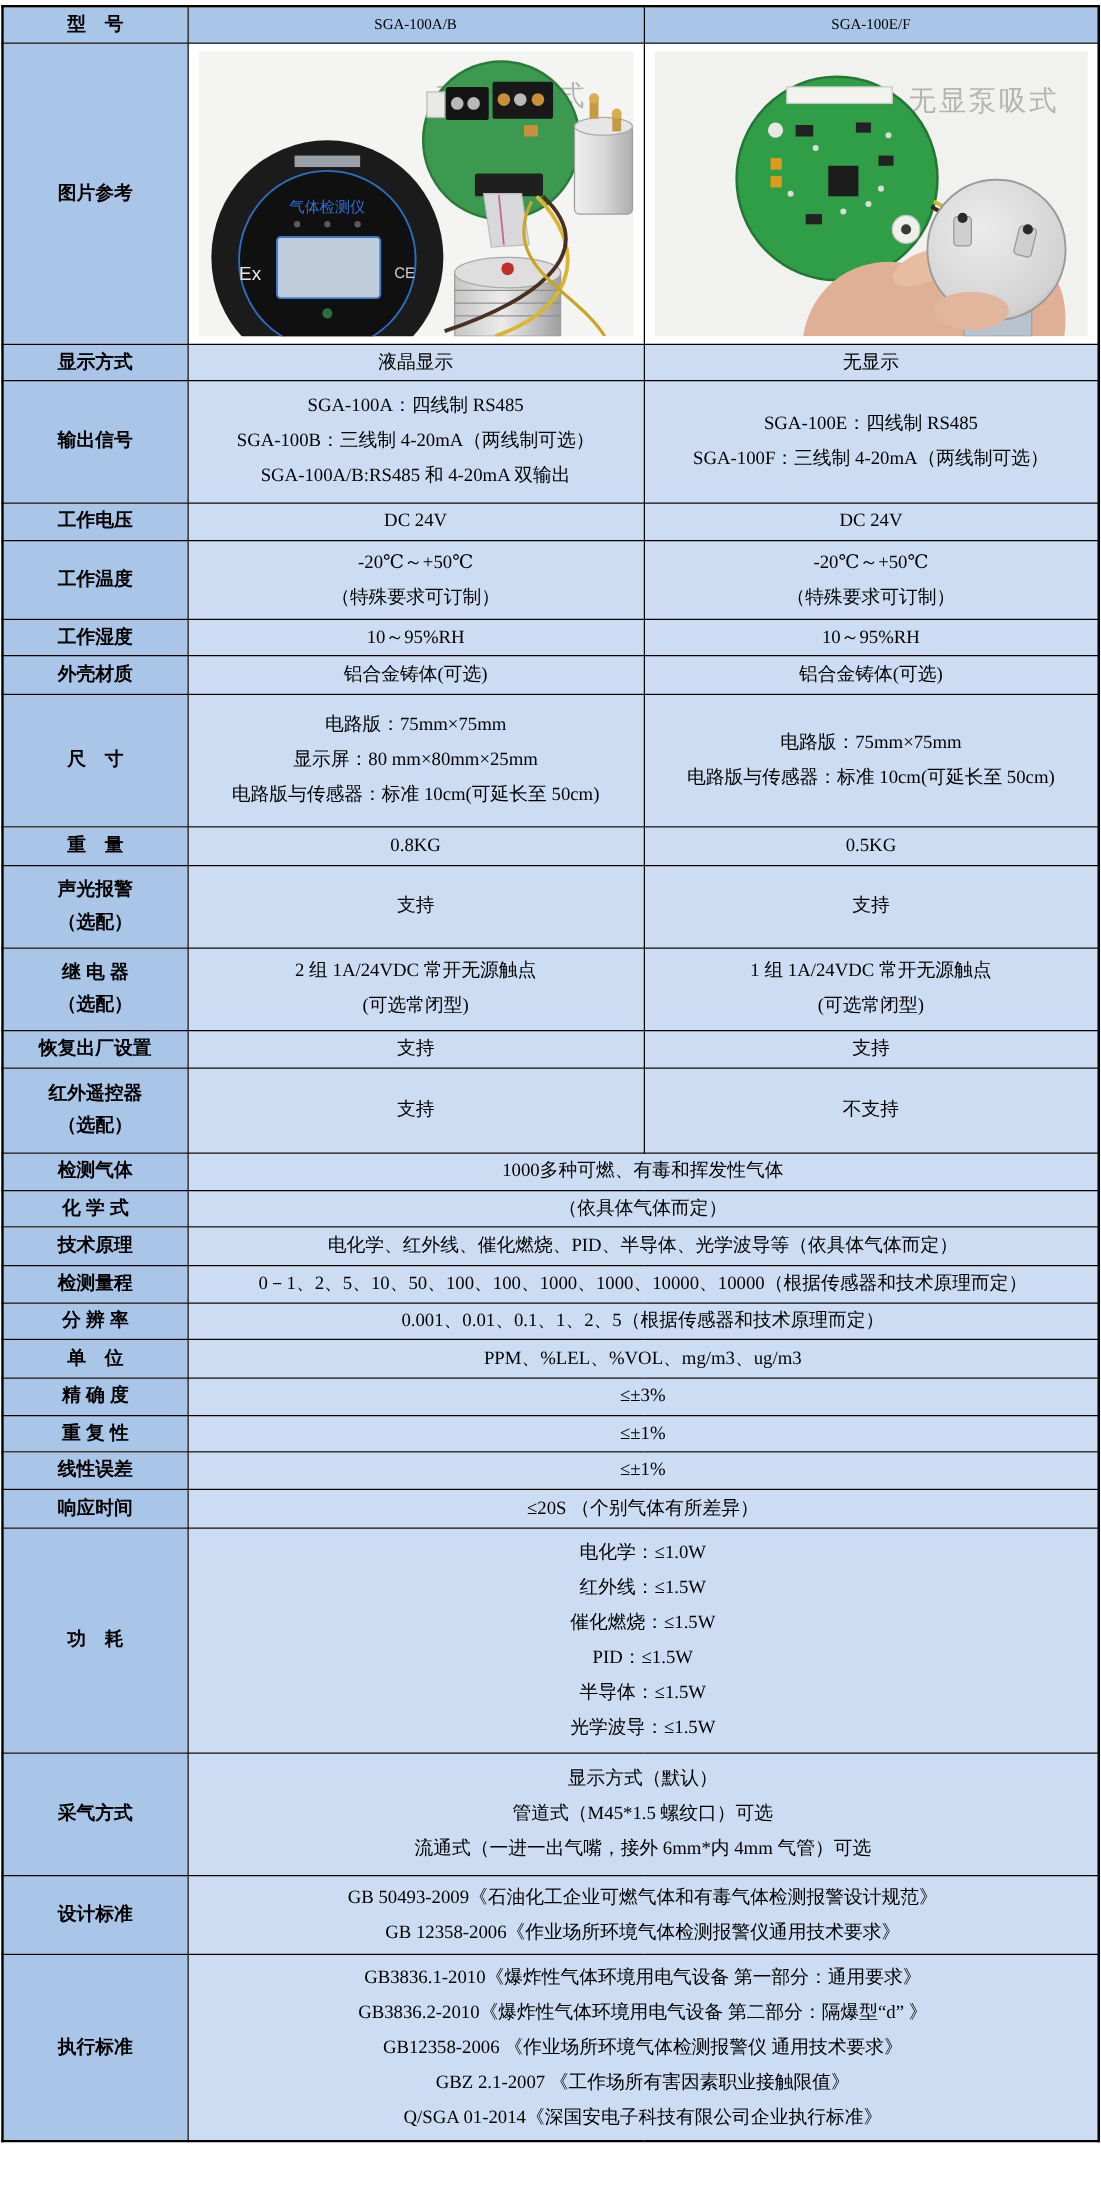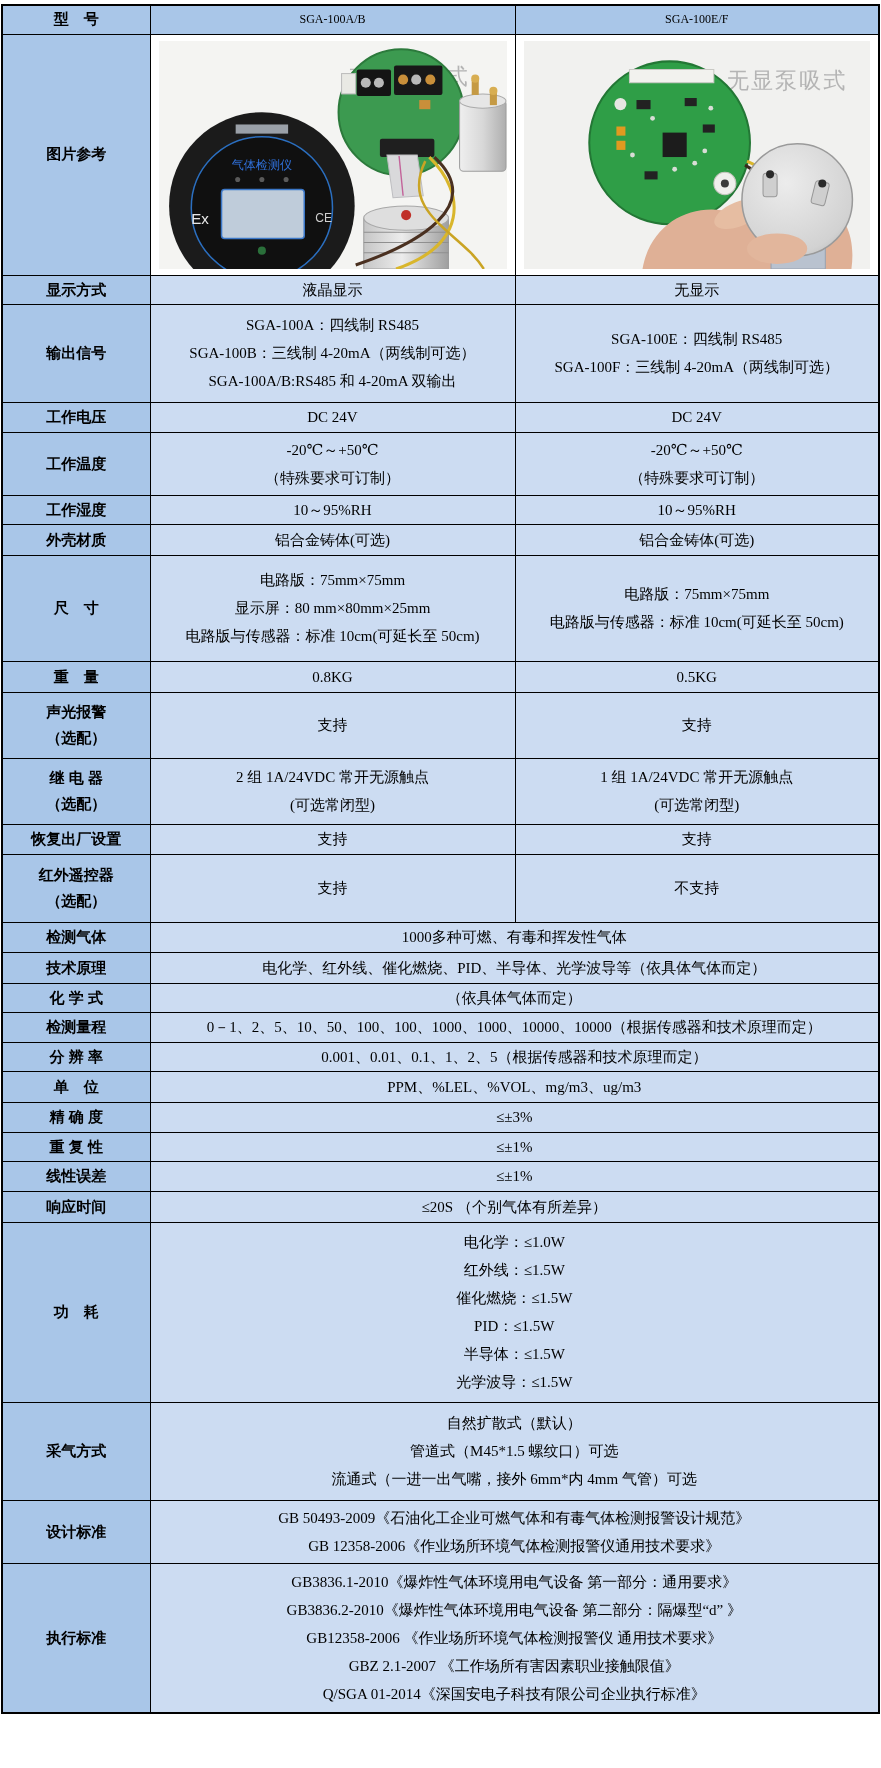--- a/index.html
+++ b/index.html
@@ -310,34 +310,34 @@
           </td>
         </tr>
         <tr style="height: 30px;">
           <td class="label-cell">
             <div class="label-line">检测气体</div>
           </td>
           <td class="value-cell align-left" colspan="2">
             <div class="cell-line">1000多种可燃、有毒和挥发性气体</div>
           </td>
         </tr>
+        <tr style="height: 29px;">
+          <td class="label-cell">
+            <div class="label-line">化 学 式</div>
+          </td>
+          <td class="value-cell align-left" colspan="2">
+            <div class="cell-line">（依具体气体而定）</div>
+          </td>
+        </tr>
         <tr style="height: 31px;">
           <td class="label-cell">
             <div class="label-line">技术原理</div>
           </td>
           <td class="value-cell align-left" colspan="2">
             <div class="cell-line">电化学、红外线、催化燃烧、PID、半导体、光学波导等（依具体气体而定）</div>
-          </td>
-        </tr>
-        <tr style="height: 29px;">
-          <td class="label-cell">
-            <div class="label-line">化 学 式</div>
-          </td>
-          <td class="value-cell align-left" colspan="2">
-            <div class="cell-line">（依具体气体而定）</div>
           </td>
         </tr>
         <tr style="height: 30px;">
           <td class="label-cell">
             <div class="label-line">检测量程</div>
           </td>
           <td class="value-cell align-left" colspan="2">
             <div class="cell-line">0－1、2、5、10、50、100、100、1000、1000、10000、10000（根据传感器和技术原理而定）</div>
           </td>
         </tr>
@@ -400,21 +400,21 @@
             <div class="cell-line">PID：≤1.5W</div>
             <div class="cell-line">半导体：≤1.5W</div>
             <div class="cell-line">光学波导：≤1.5W</div>
           </td>
         </tr>
         <tr style="height: 98px;">
           <td class="label-cell">
             <div class="label-line">采气方式</div>
           </td>
           <td class="value-cell align-left" colspan="2">
-            <div class="cell-line">自然扩散式（默认）</div>
+            <div class="cell-line">显示方式（默认）</div>
             <div class="cell-line">管道式（M45*1.5 螺纹口）可选</div>
             <div class="cell-line">流通式（一进一出气嘴，接外 6mm*内 4mm 气管）可选</div>
           </td>
         </tr>
         <tr style="height: 63px;">
           <td class="label-cell">
             <div class="label-line">设计标准</div>
           </td>
           <td class="value-cell align-left" colspan="2">
             <div class="cell-line">GB 50493-2009《石油化工企业可燃气体和有毒气体检测报警设计规范》</div>

